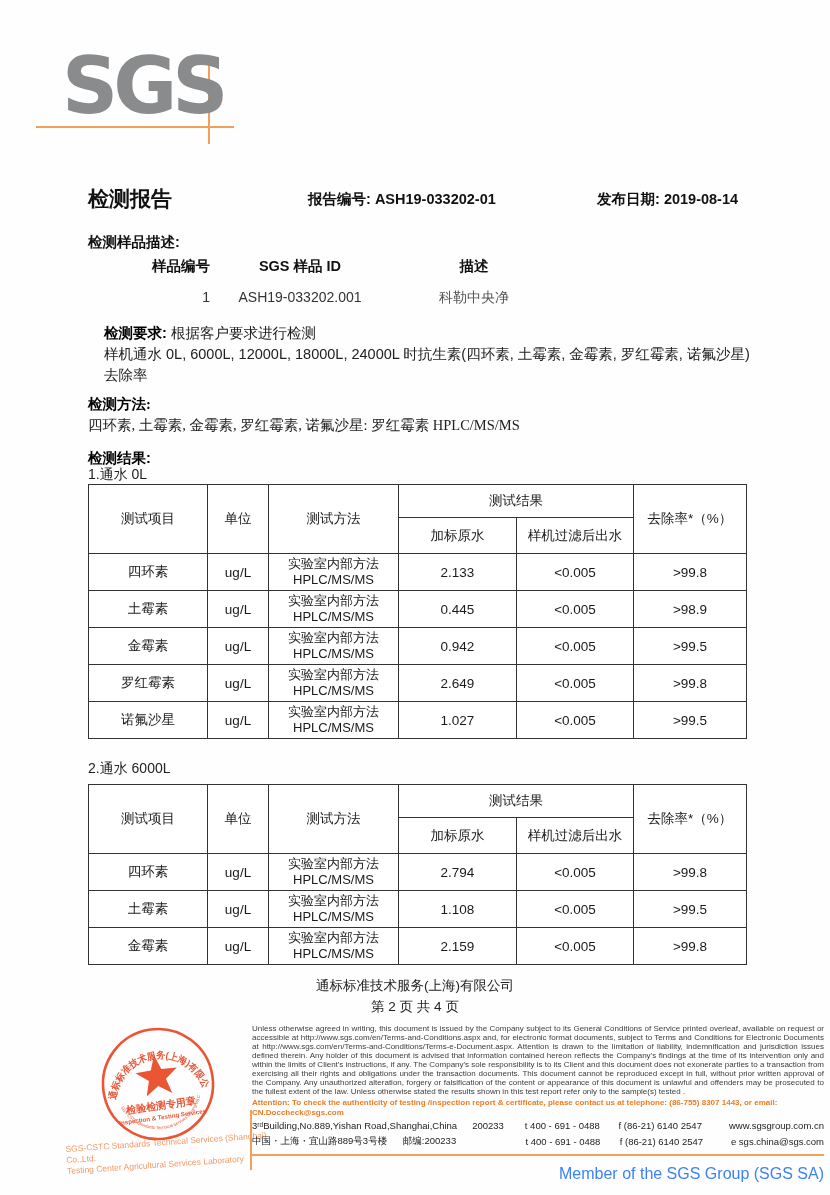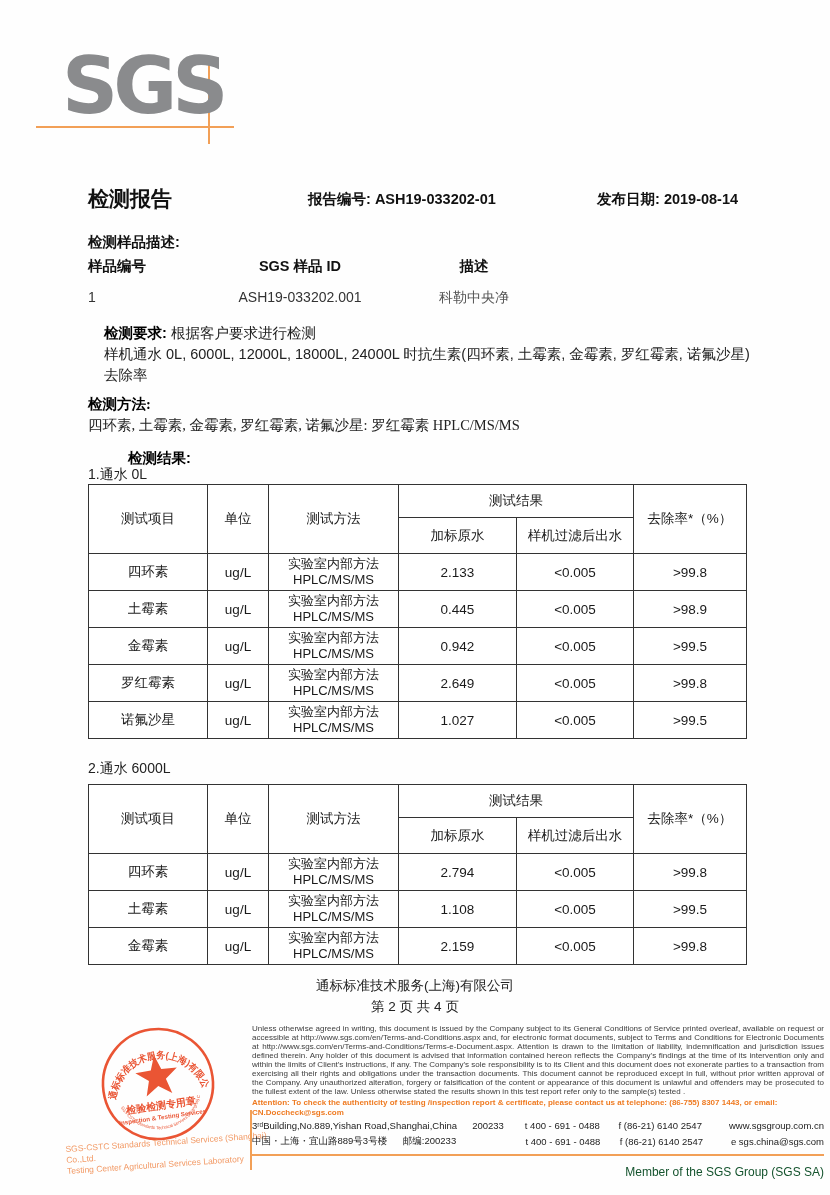--- a/index.html
+++ b/index.html
@@ -21,34 +21,34 @@
   
   .doc-title  { position:absolute; left:88px;  top:185px; font-size:21px; font-weight:bold; }
   .report-no  { position:absolute; left:308px; top:190px; font-size:14.5px; font-weight:bold; }
   .issue-date { position:absolute; left:597px; top:190px; font-size:14.5px; font-weight:bold; }
 
   
   .sample-title { position:absolute; left:88px; top:233px; font-size:14.5px; font-weight:bold; }
   .sample-grid  { position:absolute; left:88px; top:257px; width:470px; }
   .sample-row   { display:flex; }
   .sample-row + .sample-row { margin-top:13px; }
-  .sc1 { width:122px; text-align:left; }
+  .sc1 { width:122px; text-align:right; }
   .sc2 { width:180px; text-align:center; }
   .sc3 { width:168px; text-align:center; }
   .sample-head  { font-size:14.5px; font-weight:bold; }
   .sample-val   { font-size:14px; color:#333; }
   .sample-desc-val { color:#555; }
 
   
   .req-block { position:absolute; left:104px; top:323px; width:670px; font-size:14.5px; line-height:21px; color:#222; }
   .req-label, .mth-label, .res-label { font-weight:bold; color:#000; }
   .mth-block { position:absolute; left:88px; top:394px; width:670px; font-size:14.5px; line-height:21px; color:#222;font-family:Liberation Serif, serif; }
 
   
-  .res-label-box { position:absolute; left:88px; top:449px; font-size:14.5px;margin-left:40px; }
+  .res-label-box { position:absolute; left:88px; top:449px; font-size:14.5px; }
   .tbl-caption-1 { position:absolute; left:88px; top:466px; font-size:14px; color:#222; }
   .tbl-caption-2 { position:absolute; left:88px; top:760px; font-size:14px; color:#222; }
   .tbl-1 { position:absolute; left:88px; top:484px; }
   .tbl-2 { position:absolute; left:88px; top:784px; }
 
   table { border-collapse:collapse; table-layout:fixed; width:658px; background:#fff; }
   th, td { border:1px solid #333; text-align:center; vertical-align:middle;
            font-size:13.5px; font-weight:normal; color:#1a1a1a; padding:0 2px; }
   .hrow1 th { height:33px; }
   .hrow2 th { height:36px; }
@@ -66,21 +66,21 @@
   .disclaimer   { font-size:8px; line-height:9px; color:#3c3c3c; text-align:justify; }
   .attention    { margin-top:2px; font-size:8px; line-height:9.5px; color:#ef7b22; font-weight:bold; }
   .addr-row     { display:flex; align-items:center; font-size:9.5px; color:#222; height:15px; margin-top:1px; white-space:nowrap; }
   .addr-row .a1 { width:290px; display:flex; justify-content:space-between; padding-right:21px; }
   .addr-row .a1c{ width:160px; }
   .addr-row .a2c{ width:130px; }
   .addr-row .a3 { width:100px; }
   .addr-row .a4 { width:118px; }
   .addr-row .a5 { flex:1; text-align:right; }
   .orange-rule  { margin-top:5px; height:2px; background:#f2a057; }
-  .member-line  { margin-top:9px; text-align:right; font-size:12px; color:#14532d; }
+  .member-line  { margin-top:9px; text-align:right; font-size:16px; color:#3b82f6; }
   .orange-vline { position:absolute; left:250px; top:1110px; width:2px; height:60px; background:#f2a057; }
 
   
   .stamp { position:absolute; left:83px; top:1014px; opacity:0.9; }
   .stamp-sub { position:absolute; left:66px; top:1136px; width:230px; transform:rotate(-4deg);
                color:#f29a66; font-size:8.5px; line-height:11px; }
 </style>
 </head>
 <body>
 

